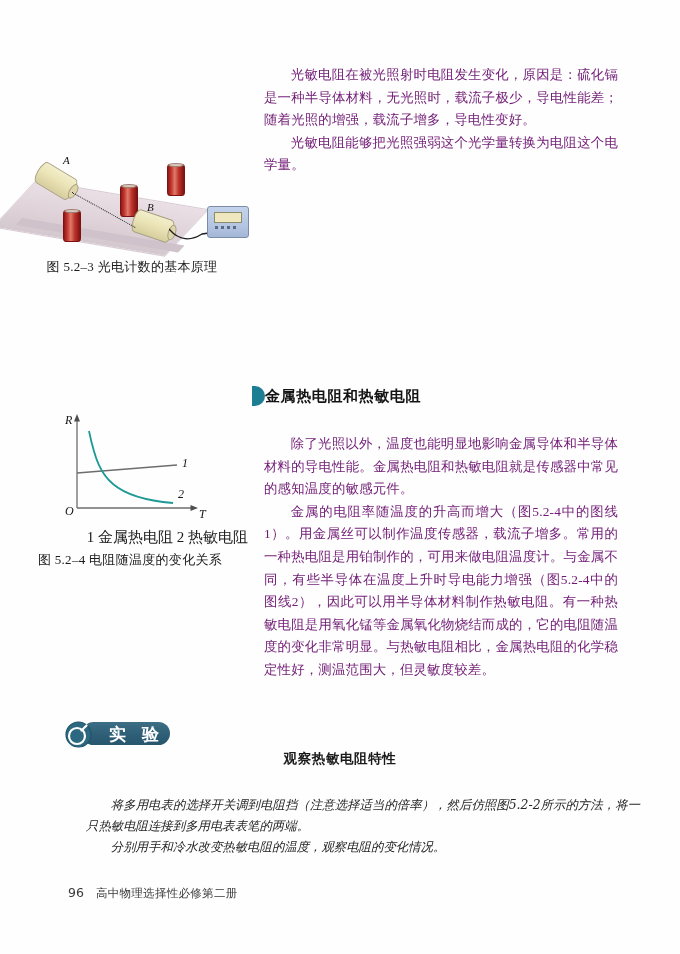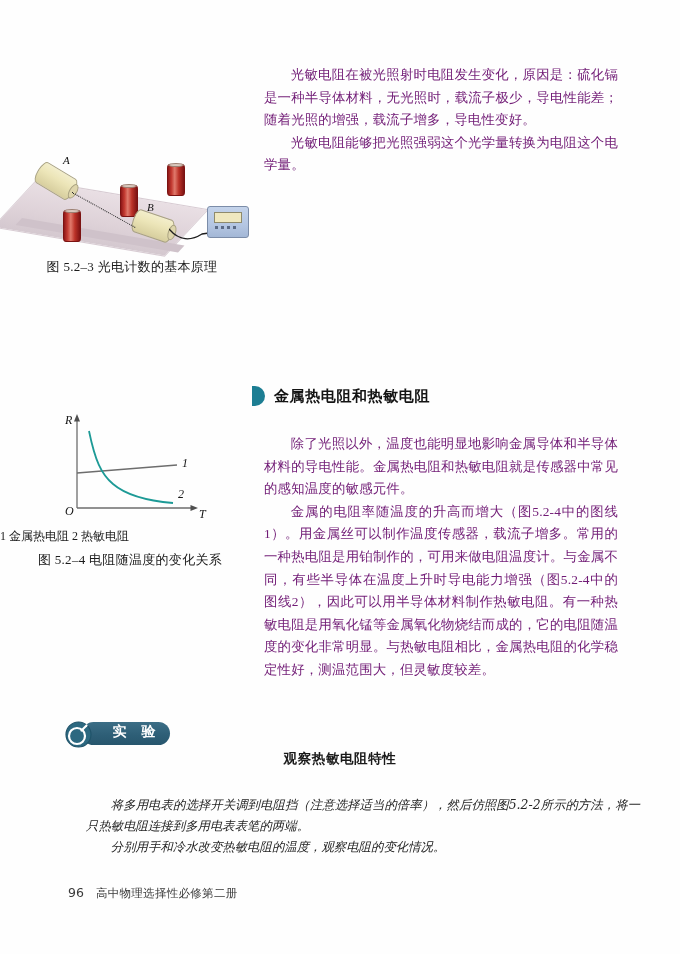--- a/index.html
+++ b/index.html
@@ -203,21 +203,20 @@
     letter-spacing: 0.2px;
   }
 
   
   .section-head {
     position: absolute;
     left: 252px;
     top: 386px;
     display: flex;
     align-items: center;
-    gap: 9px;
   }
   .head-marker {
     width: 13px;
     height: 20px;
     background: #1d7e93;
     border-radius: 0 14px 14px 0;
   }
   .head-text {
     font-family: "DejaVu Sans", "Liberation Sans", sans-serif;
     font-size: 15px;
@@ -246,23 +245,23 @@
     width: 170px;
     height: 116px;
     margin: 0 auto;
   }
   .graph svg { display: block; }
   .fig524-legend {
     position: absolute;
     left: 0;
     top: 528px;
     width: 248px;
-    text-align: left;
+    text-align: right;
     font-family: "Liberation Serif", "DejaVu Serif", serif;
-    font-size: 12px;
+    font-size: 15px;
     color: #1b1b1b;
   }
   .fig524-cap {
     position: absolute;
     left: 10px;
     top: 551px;
     width: 240px;
   }
 
   
@@ -285,21 +284,21 @@
     width: 88px; height: 23px;
     border-radius: 12px;
     background: linear-gradient(180deg, #3c6e86 0%, #2e5f77 55%, #27566d 100%);
   }
   .badge-label {
     position: absolute;
     left: 40px; top: 3px;
     width: 60px;
     text-align: center;
     font-family: "DejaVu Sans", "Liberation Sans", sans-serif;
-    font-size: 14px;
+    font-size: 17px;
     font-weight: bold;
     color: #ffffff;
     letter-spacing: 5px;
     text-indent: 5px;
   }
   .badge-icon {
     position: absolute;
     left: 0; top: 0;
     width: 29px; height: 28px;
   }

